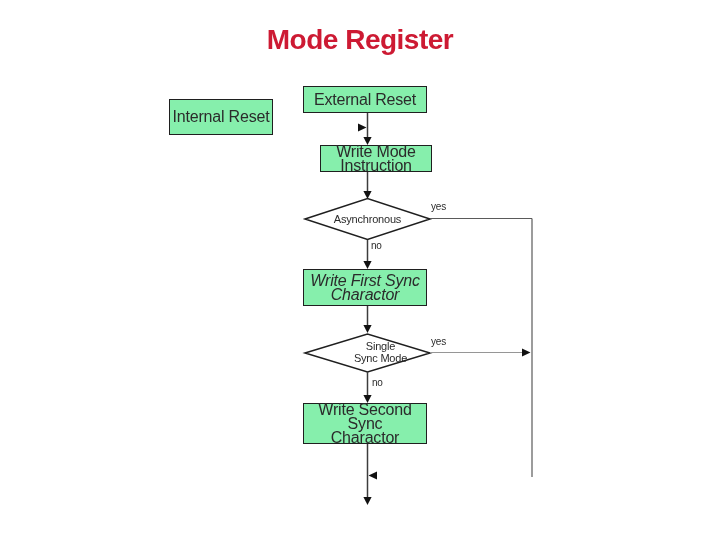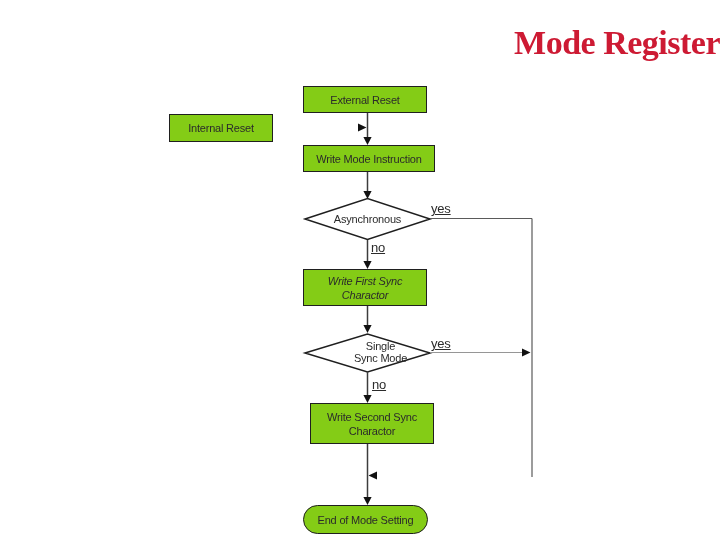--- a/index.html
+++ b/index.html
@@ -2,37 +2,37 @@
 <html><head>
 <meta charset="utf-8">
 <style>
   html, body { margin:0; padding:0; background:#ffffff; }
   .stage {
     position:relative; width:720px; height:540px; background:#ffffff;
     font-family:"Liberation Sans", sans-serif; overflow:hidden;
   }
   .slide-title {
     position:absolute; left:0; top:24px; width:720px;
-    text-align:right; font-size:34px; font-weight:bold;
-    color:#cd1a33; letter-spacing:-0.5px;font-family:Liberation Serif, serif;
+    text-align:center; font-size:28px; font-weight:bold;
+    color:#cd1a33; letter-spacing:-0.5px;
   }
   svg.connectors { position:absolute; left:0; top:0; pointer-events:none; }
   .node {
-    position:absolute; box-sizing:border-box; background:#84cc16;
+    position:absolute; box-sizing:border-box; background:#86efac;
     border:1.5px solid #1f1f1f; display:flex; flex-direction:column;
     align-items:center; justify-content:center; text-align:center;
-    font-size:11px; line-height:14px; color:#2b2b2b; letter-spacing:-0.2px;
+    font-size:16px; line-height:14px; color:#2b2b2b; letter-spacing:-0.2px;
   }
   .stadium { border-radius:15px; }
   .dlabel {
     position:absolute; text-align:center; font-size:11px; line-height:12px;
     color:#2b2b2b; letter-spacing:-0.2px;
   }
   .branch-label {
-    position:absolute; font-size:13px; color:#2b2b2b; letter-spacing:-0.2px;text-decoration:underline;
+    position:absolute; font-size:10px; color:#2b2b2b; letter-spacing:-0.2px;
   }
 </style>
 </head>
 <body>
 
 <div class="stage">
 
   <div class="slide-title">Mode Register</div>
 
   <svg class="connectors" width="720" height="540" viewBox="0 0 720 540">
@@ -67,41 +67,38 @@
     <path d="M367.5 444 V498" stroke="#3c3c3c" stroke-width="1.5" fill="none"></path>
     <polygon points="363.4,497 371.6,497 367.5,505" fill="#111111"></polygon>
 
     <polygon points="377,471.5 377,479.5 368.5,475.5" fill="#111111"></polygon>
   </svg>
 
   <div class="node" style="left:303px; top:86px; width:124px; height:27px;">
     <span>External Reset</span>
   </div>
 
-  <div class="node" style="left:169px; top:114px; width:104px; height:28px;">
+  <div class="node" style="left:169px; top:99px; width:104px; height:36px;">
     <span>Internal Reset</span>
   </div>
 
-  <div class="node" style="left:303px; top:145px; width:132px; height:27px;">
+  <div class="node" style="left:320px; top:145px; width:112px; height:27px;">
     <span>Write Mode Instruction</span>
   </div>
 
   <div class="node" style="left:303px; top:269px; width:124px; height:37px;font-style:italic;">
     <span>Write First Sync</span>
     <span>Charactor</span>
   </div>
 
-  <div class="node" style="left:303px; top:403px; width:124px; height:41px;margin-left:7px;">
+  <div class="node" style="left:303px; top:403px; width:124px; height:41px;">
     <span>Write Second Sync</span>
     <span>Charactor</span>
   </div>
 
-  <div class="node stadium" style="left:303px; top:505px; width:125px; height:29px;">
-    <span>End of Mode Setting</span>
-  </div>
 
   <div class="dlabel" style="left:305px; top:213px; width:125px;">Asynchronous</div>
 
   <div class="dlabel" style="left:318px; top:340px; width:125px;">
     <div>Single</div>
     <div>Sync Mode</div>
   </div>
 
   <div class="branch-label" style="left:431px; top:201px;">yes</div>
 

